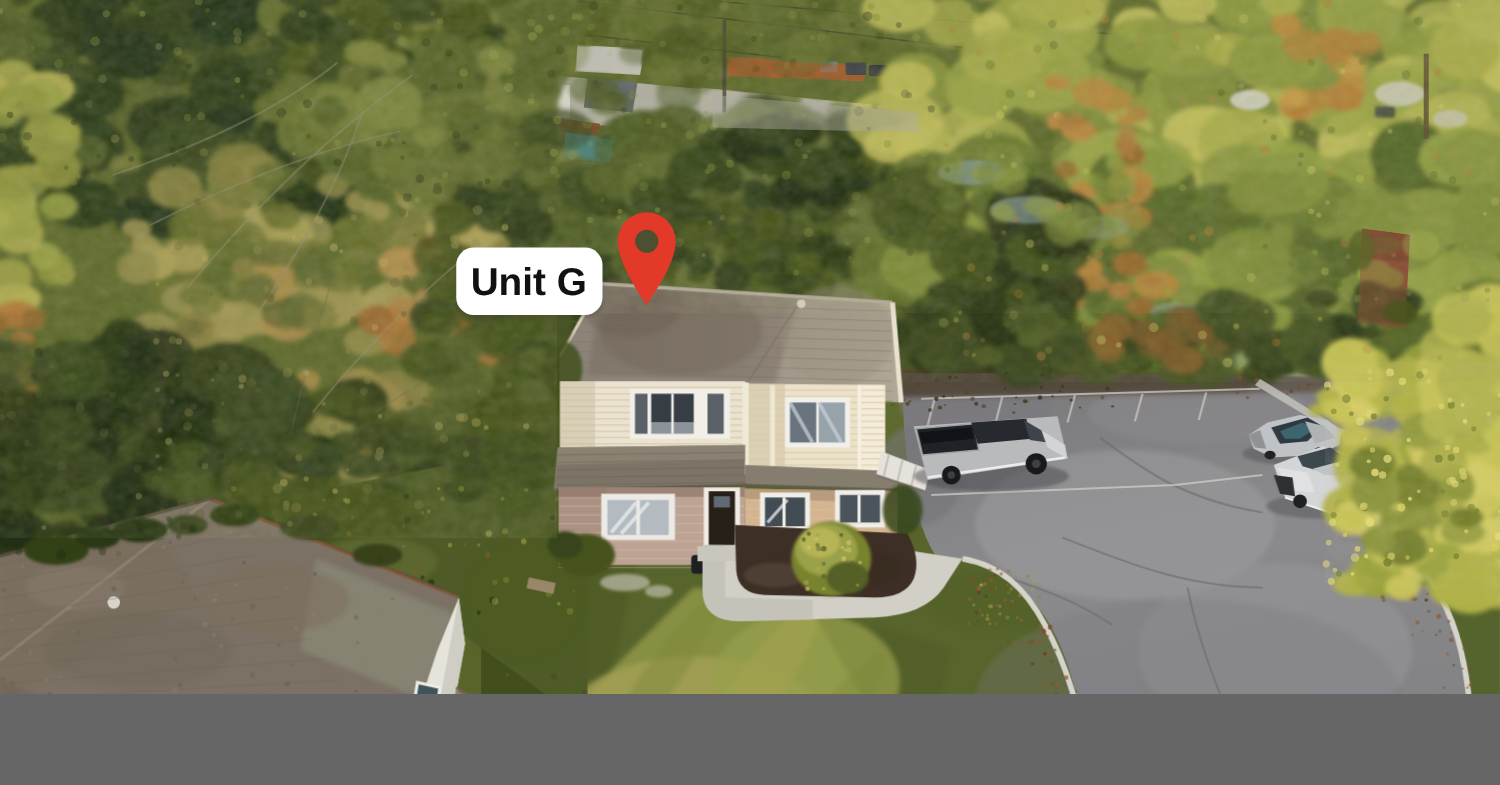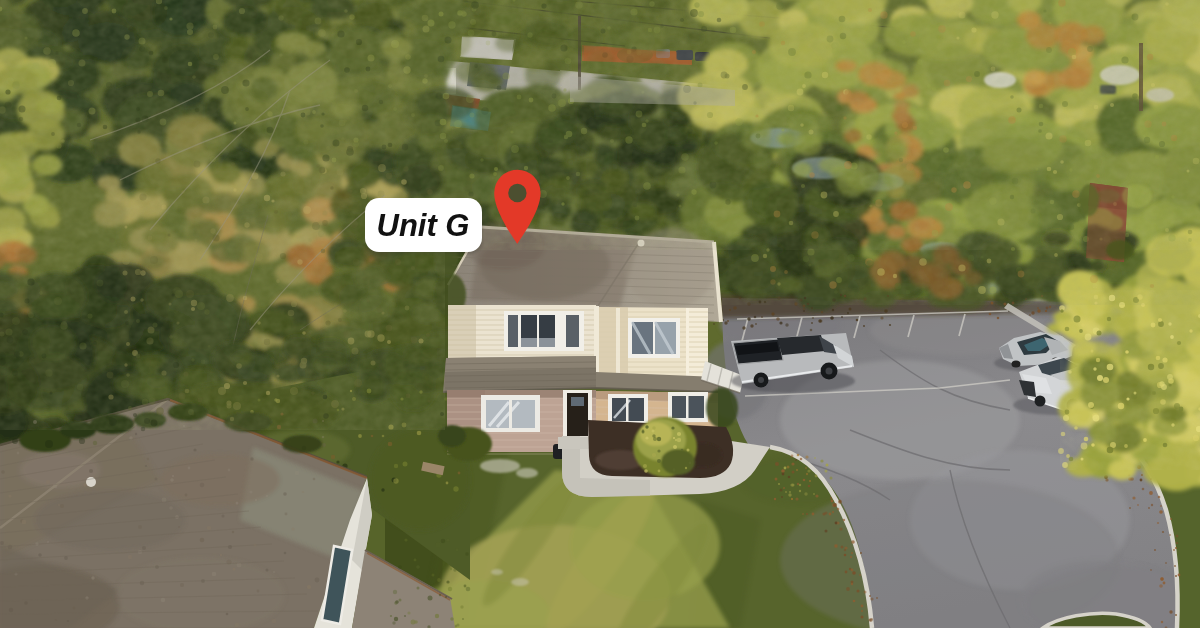--- a/index.html
+++ b/index.html
@@ -1,16 +1,16 @@
 <!DOCTYPE html>
 <html><head>
 <meta charset="utf-8">
 <style>
 html,body{margin:0;padding:0;background:#666;}
-#scene{width:1200px;height:628px;position:relative;overflow:hidden;font-family:"Liberation Sans",sans-serif;font-style:italic;}
+#scene{width:1200px;height:555px;position:relative;overflow:hidden;font-family:"Liberation Sans",sans-serif;}
 </style>
 </head>
 <body>
 
 <div id="scene">
 <svg width="1200" height="628" viewBox="0 0 1200 628">
 <defs>
 <filter id="soft" x="-20%" y="-20%" width="140%" height="140%">
           <feGaussianBlur stdDeviation="2.2"></feGaussianBlur>
         </filter>

